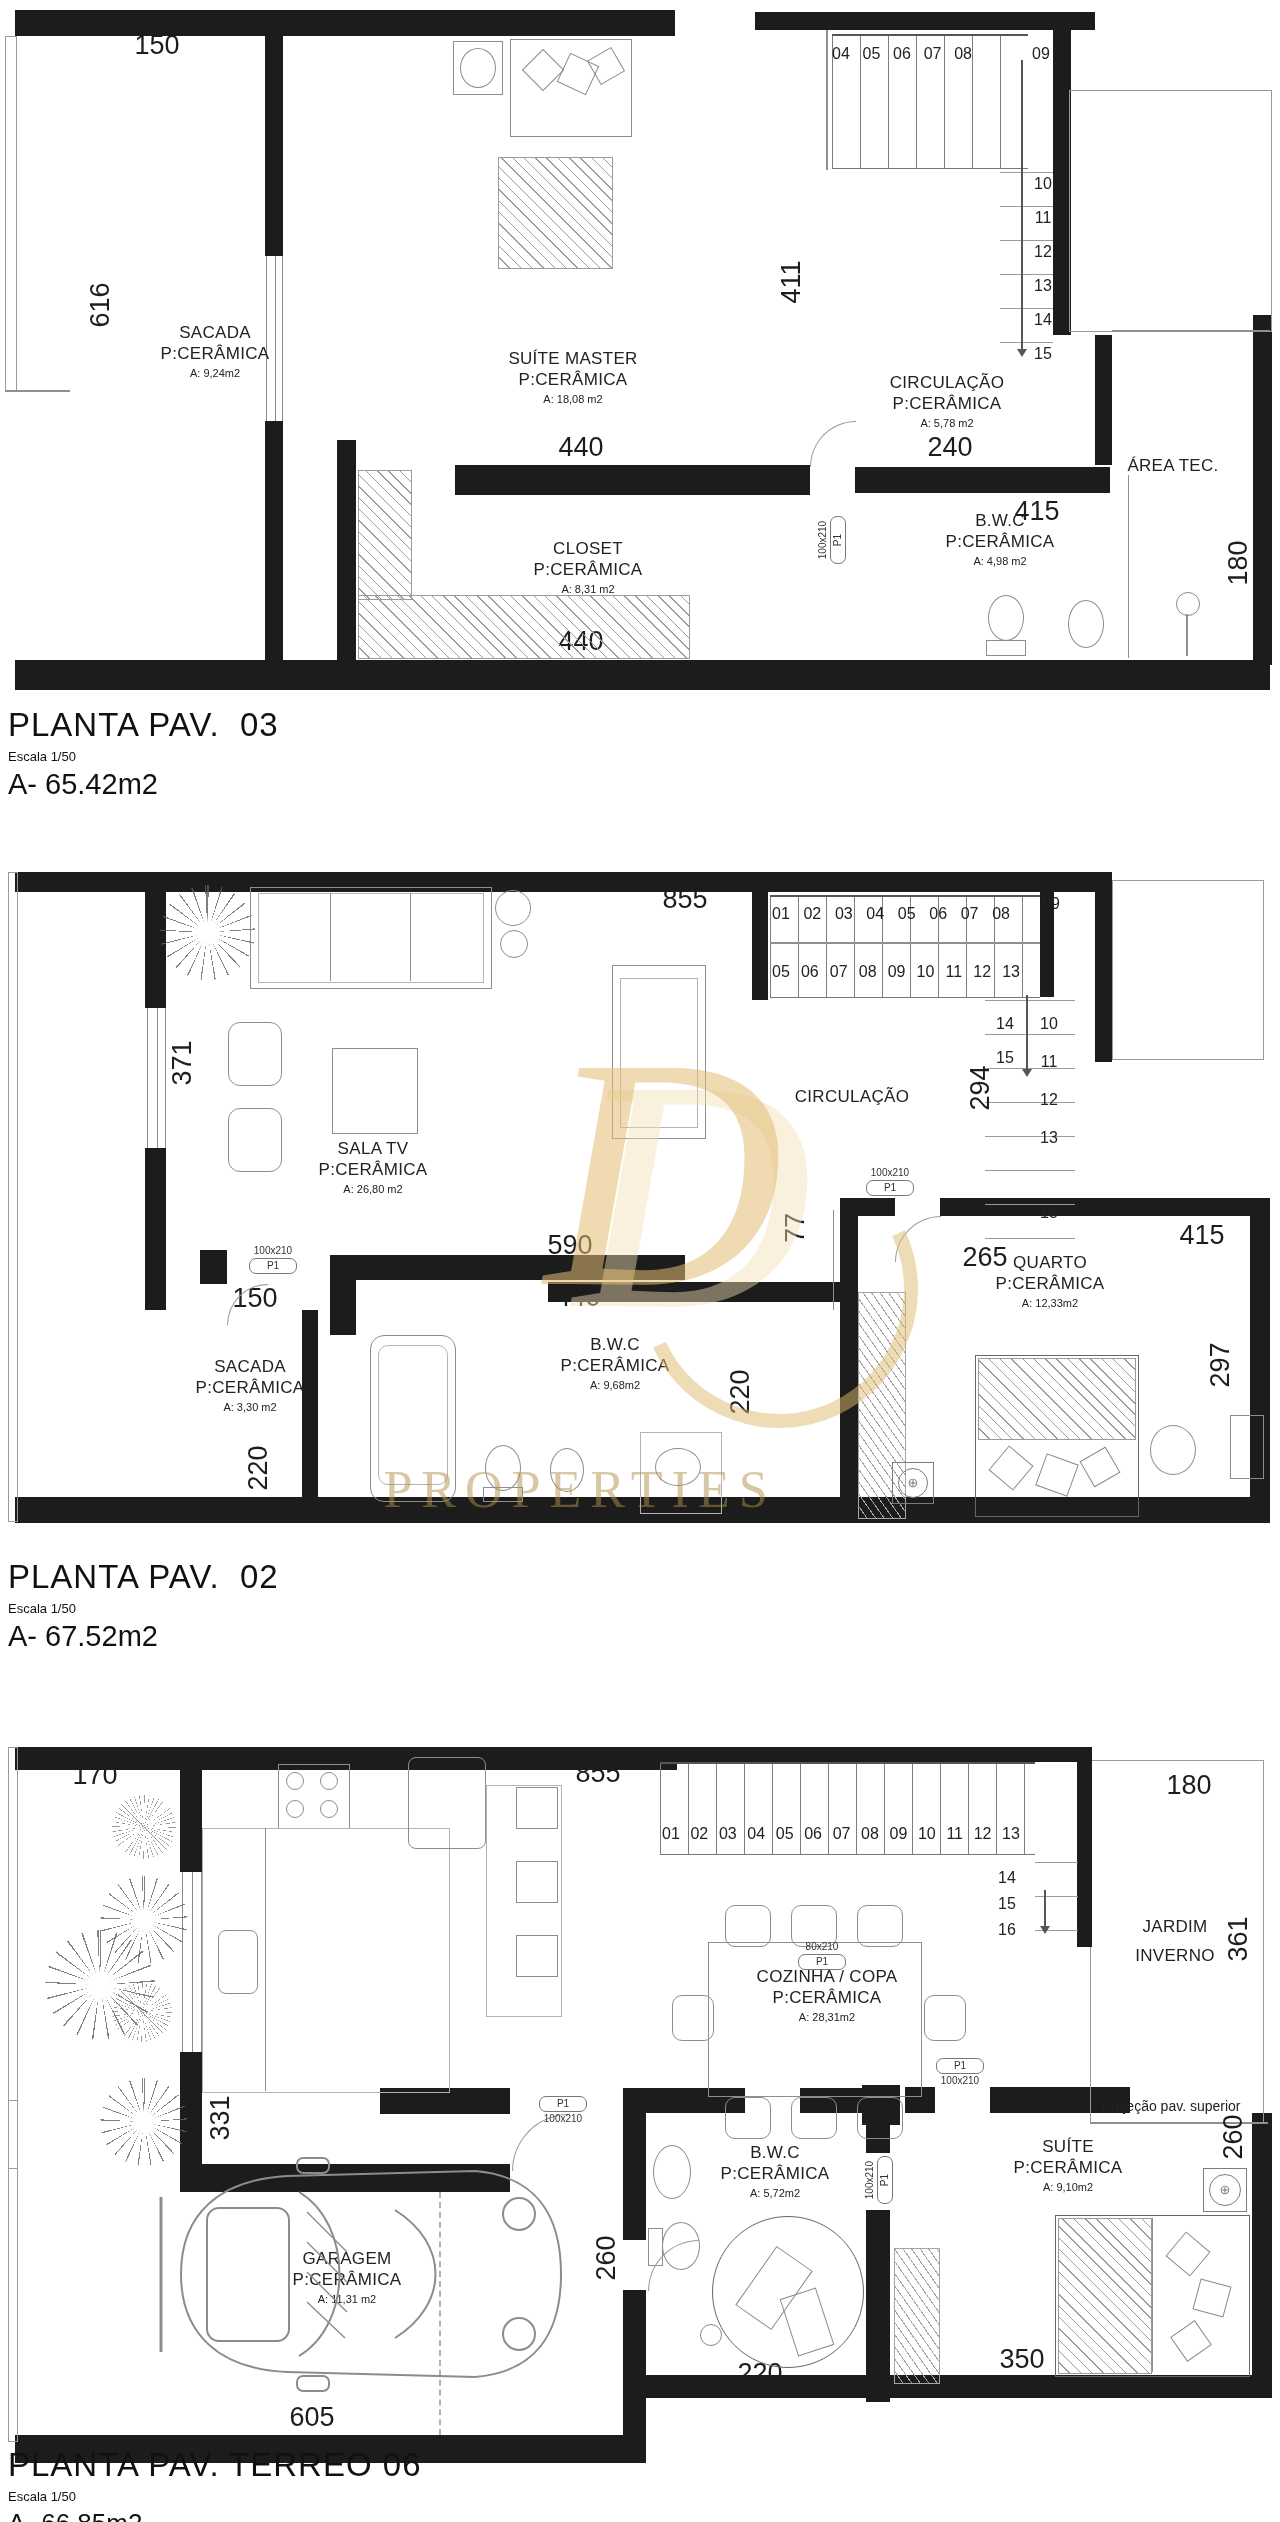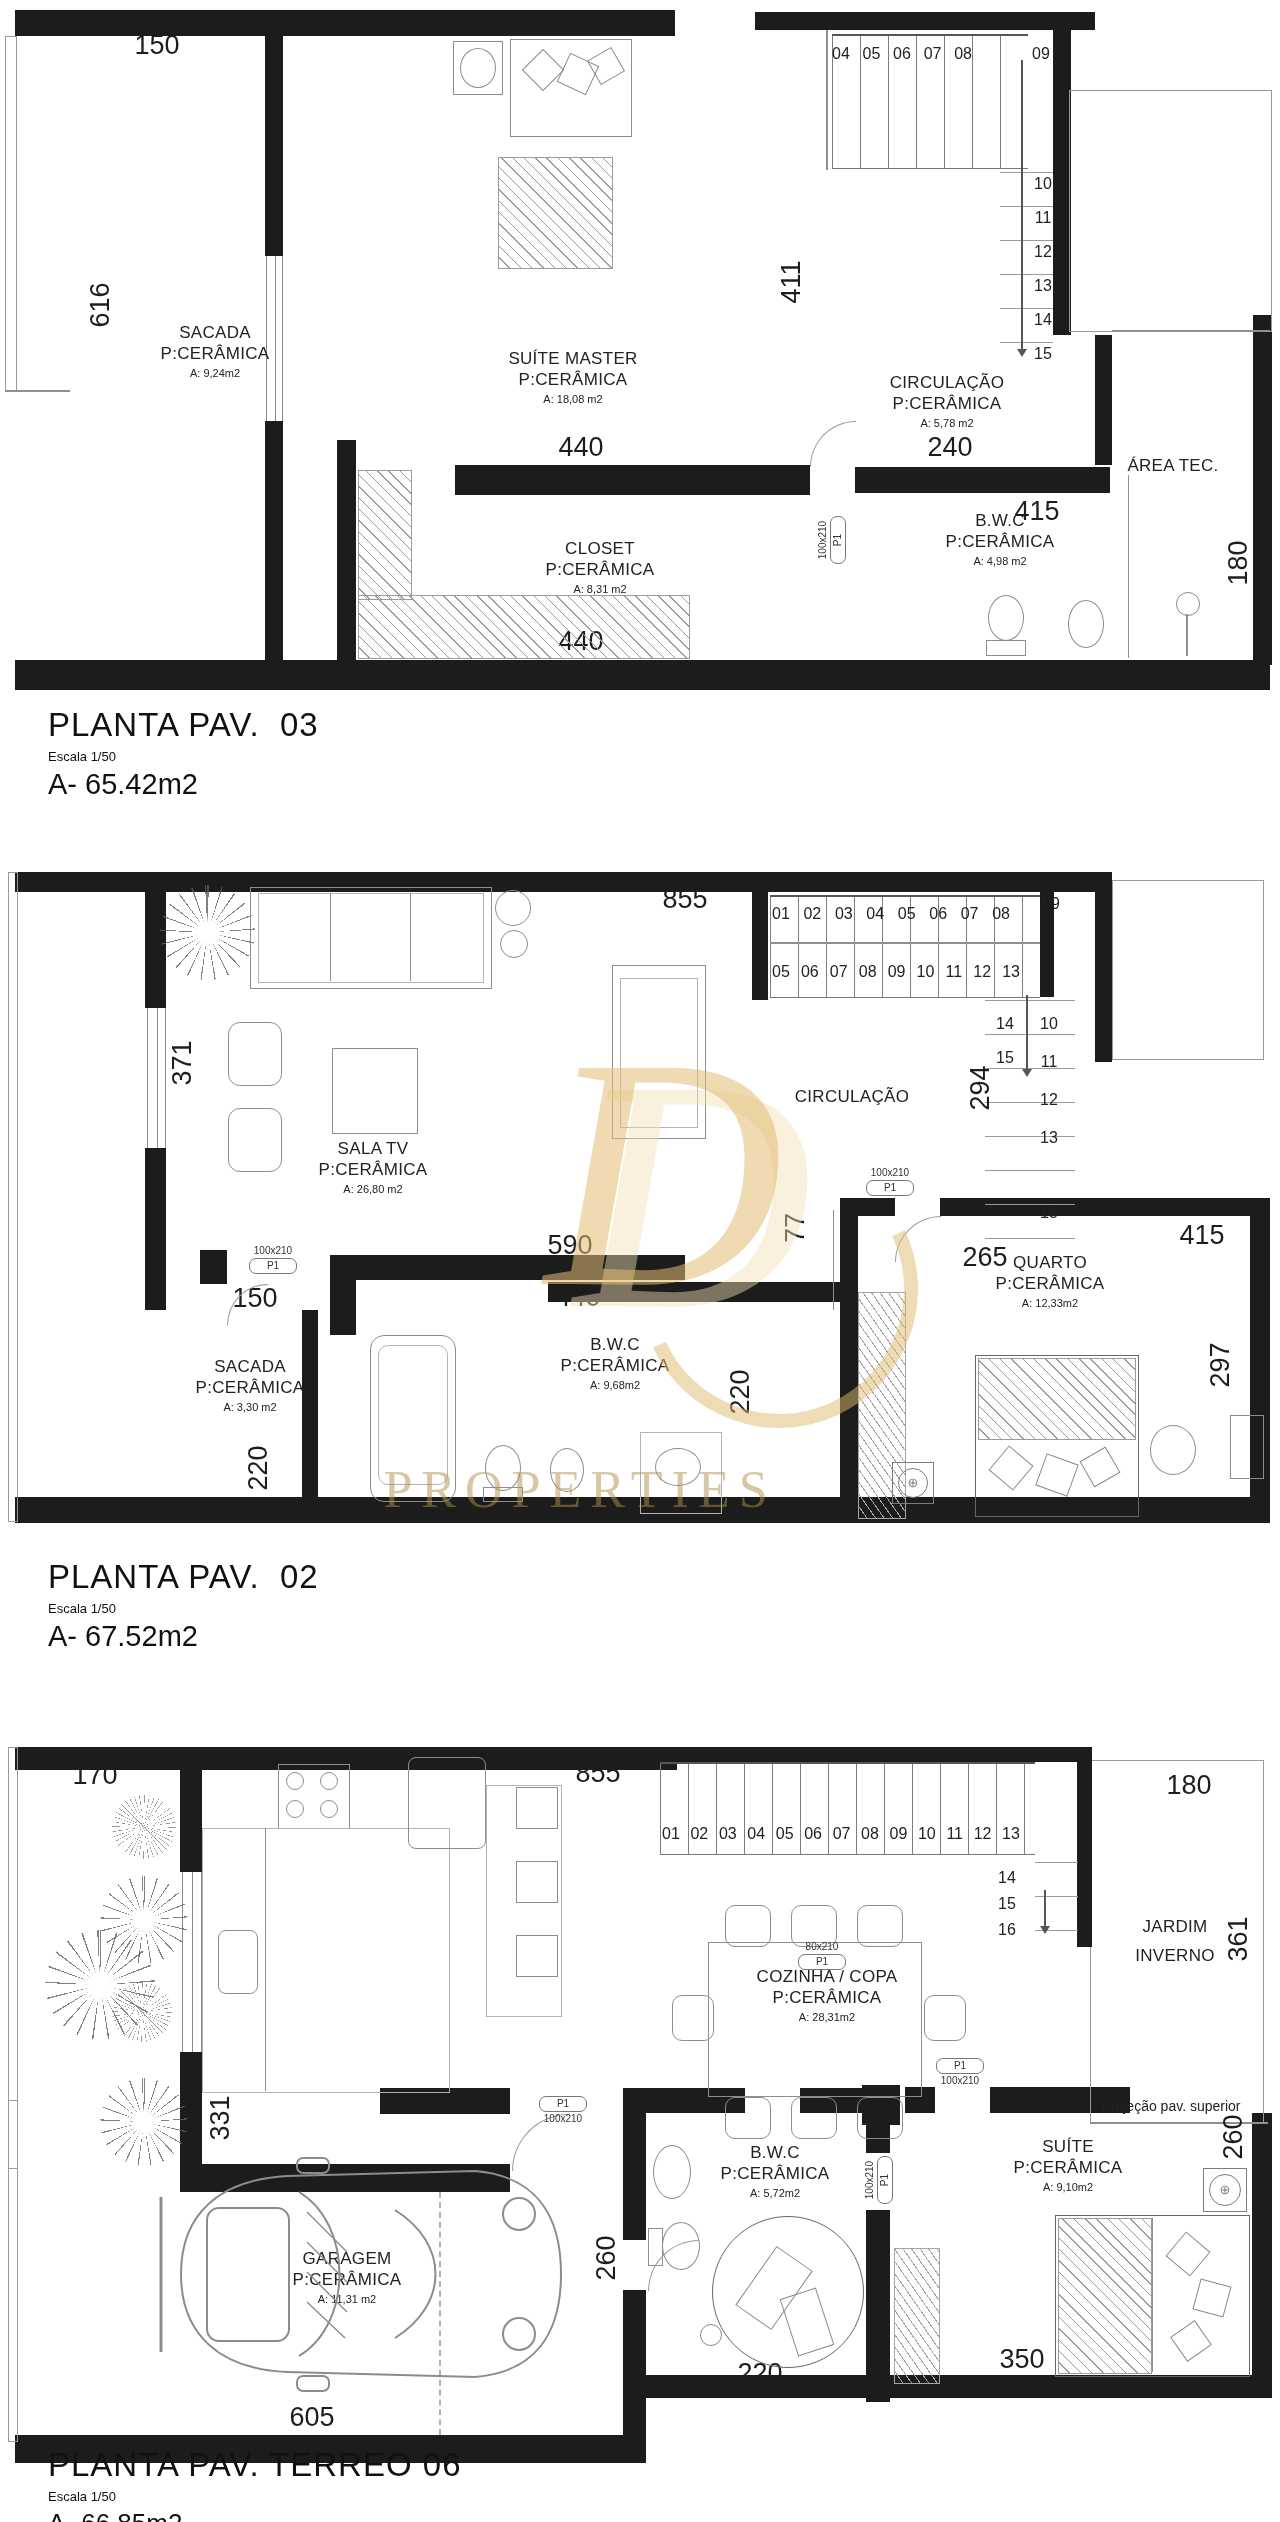--- a/index.html
+++ b/index.html
@@ -45,21 +45,21 @@
          -webkit-mask:radial-gradient(circle,transparent 0 15%,#000 26%);mask:radial-gradient(circle,transparent 0 15%,#000 26%);}
   .fluff{position:absolute;border-radius:50%;background:repeating-conic-gradient(rgba(120,120,120,.75) 0 1.2deg,transparent 1.2deg 9deg);
          -webkit-mask:radial-gradient(circle,#000 0 74%,transparent 76%);mask:radial-gradient(circle,#000 0 74%,transparent 76%);}
   .arc{position:absolute;border:1px solid #9a9a9a;border-right:none;border-bottom:none;border-radius:100% 0 0 0;}
   
   .door-lab{position:absolute;display:flex;flex-direction:column;align-items:center;gap:2px;transform:translateX(-50%);}
   .door-lab.vert{transform:translate(-50%,-50%) rotate(-90deg);}
   .dsz{font-size:10px;color:#333;line-height:1;white-space:nowrap;}
   .pill{width:46px;height:14px;border:1px solid #777;border-radius:7px;font-size:10px;line-height:14px;text-align:center;color:#333;background:#fff;}
   
-  .tblock{position:absolute;color:#111;margin-left:40px;}
+  .tblock{position:absolute;color:#111;}
   .ptitle{font-size:33px;line-height:1.05;letter-spacing:1px;white-space:pre;}
   .pescala{font-size:13px;margin-top:6px;}
   .parea{font-size:29px;margin-top:4px;}
   
   .wm{position:absolute;inset:0;pointer-events:none;z-index:6;}
   .wm-d{position:absolute;font-family:"Liberation Serif",serif;font-style:italic;font-size:330px;line-height:1;color:#e3bd72;opacity:.55;}
   .wm-d2{color:#f2e0b4;opacity:.45;margin-left:14px;margin-top:10px;}
   .wm-arc{position:absolute;width:250px;height:250px;border:14px solid rgba(222,185,110,.5);border-radius:50%;
           border-top-color:transparent;border-left-color:transparent;transform:rotate(20deg);}
   .wm-text{position:absolute;font-family:"Liberation Serif",serif;font-size:52px;letter-spacing:9px;
@@ -129,21 +129,21 @@
     <div class="rlab" style="left:573px;top:348px">
       <div class="n">SUÍTE MASTER</div>
       <div class="n">P:CERÂMICA</div>
       <div class="a">A: 18,08 m2</div>
     </div>
     <div class="rlab" style="left:947px;top:372px">
       <div class="n">CIRCULAÇÃO</div>
       <div class="n">P:CERÂMICA</div>
       <div class="a">A: 5,78 m2</div>
     </div>
-    <div class="rlab" style="left:600px;top:538px">
+    <div class="rlab" style="left:588px;top:538px">
       <div class="n">CLOSET</div>
       <div class="n">P:CERÂMICA</div>
       <div class="a">A: 8,31 m2</div>
     </div>
     <div class="rlab" style="left:1000px;top:510px">
       <div class="n">B.W.C</div>
       <div class="n">P:CERÂMICA</div>
       <div class="a">A: 4,98 m2</div>
     </div>
     <div class="rlab" style="left:1173px;top:455px">

